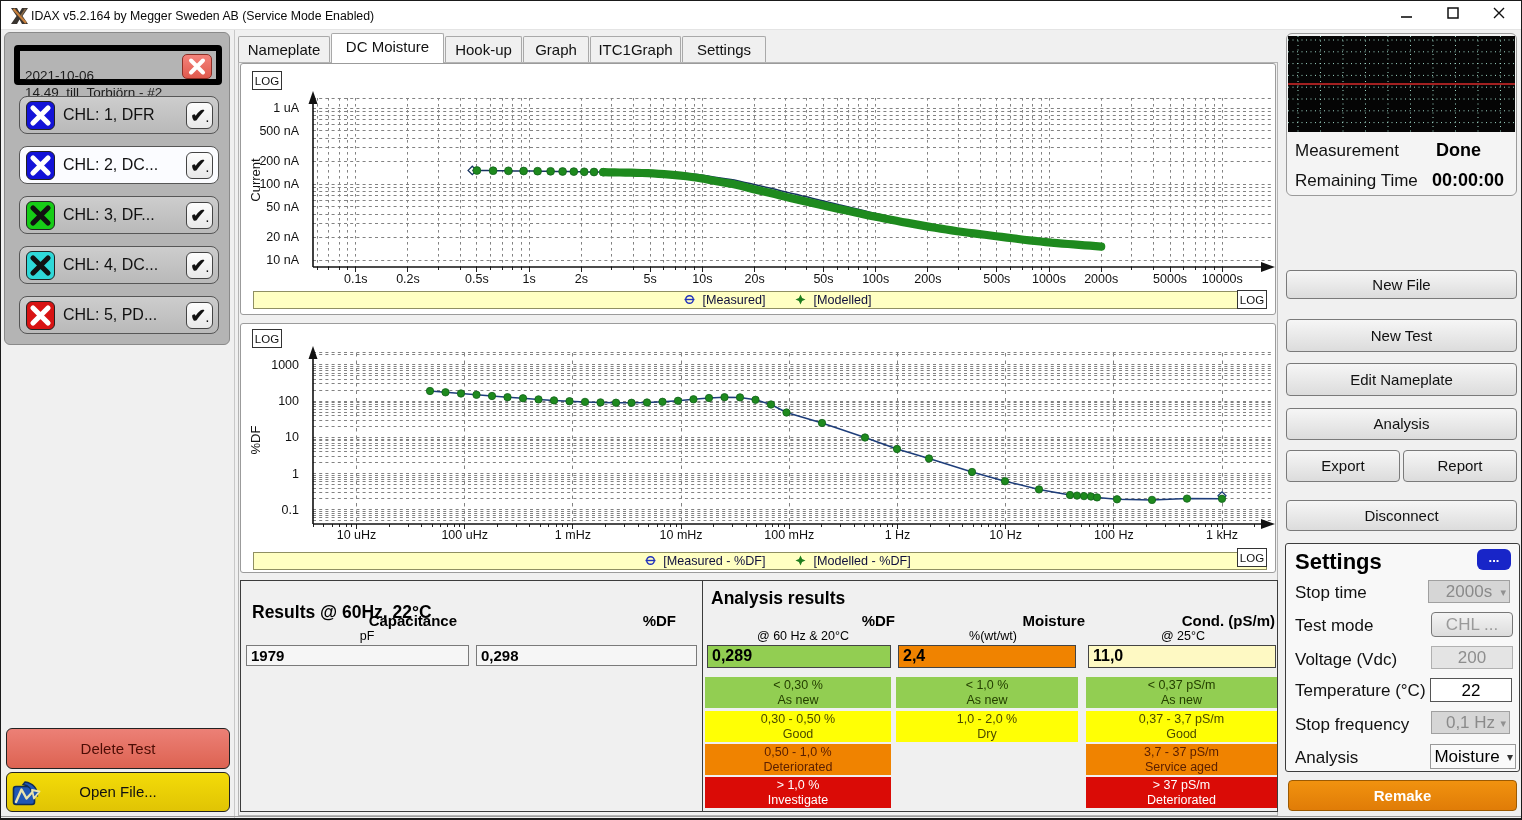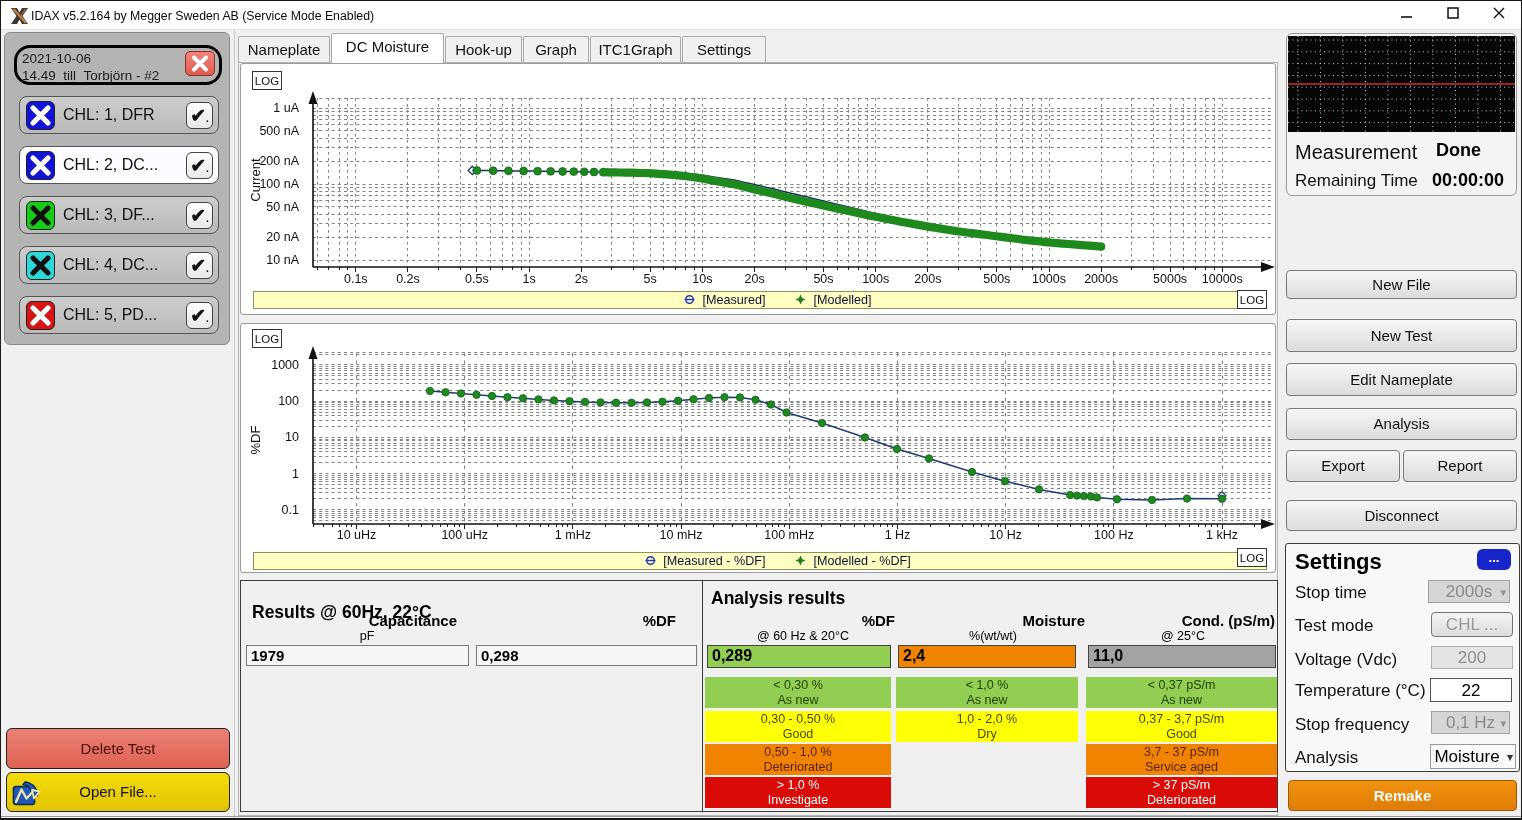--- a/index.html
+++ b/index.html
@@ -1,21 +1,21 @@
 <!DOCTYPE html>
 <html><head><meta charset="utf-8"><style>
 * { margin:0; padding:0; box-sizing:border-box; }
 body { width:1522px; height:820px; font-family:"Liberation Sans", sans-serif; background:#f0f0f0; position:relative; overflow:hidden; }
 .abs { position:absolute; }
 .win-border { position:absolute; inset:0; border:1px solid #1a1a1a; border-bottom:2px solid #1a1a1a; pointer-events:none; z-index:99; }
 .titlebar { position:absolute; left:1px; top:1px; width:1520px; height:29px; background:#ffffff; border-bottom:1px solid #e4e4e4; }
 .title-text { position:absolute; left:30px; top:8px; font-size:12.3px; color:#0a0a0a; }
 
 .chanpanel { position:absolute; left:4px; top:32px; width:226px; height:313px; background:#b4b4b4; border:1px solid #8a8a8a; border-radius:6px; }
-.chanhead { position:absolute; left:9px; top:12px; width:208px; height:40px; border:3px solid #000000; border-radius:16px; font-size:13.5px; color:#1c1c1c; padding:2px 0 0 5px; line-height:17px; }
+.chanhead { position:absolute; left:9px; top:12px; width:208px; height:40px; border:6px solid #000000; border-radius:4px; font-size:13.5px; color:#1c1c1c; padding:16px 0 0 5px; line-height:17px; }
 .xclose { position:absolute; right:4px; top:3px; width:30px; height:25px; background:linear-gradient(#f4837b,#e05a4e); border:1px solid #8c2f26; border-radius:5px; }
 .chl { position:absolute; left:14px; width:200px; height:38px; background:linear-gradient(#cdcdcd,#b9b9b9); border:1px solid #565656; border-radius:8px; }
 .chl.sel { background:#fbfcff; }
 .chlicon { position:absolute; left:6px; top:4px; width:29px; height:29px; border-radius:6px; border:1px solid #222; }
 .chltext { position:absolute; left:43px; top:9px; font-size:16px; color:#111; }
 .chlchk { position:absolute; right:5px; top:5px; width:27px; height:27px; background:linear-gradient(#fdfdfd,#e8e8e8); border:1px solid #444; border-radius:6px; text-align:center; font-size:19px; font-weight:bold; line-height:25px; color:#111; }
 .bigbtn { position:absolute; left:6px; width:224px; height:40px; border:1px solid #222; border-radius:6px; text-align:center; font-size:15px; }
 
 .tab { position:absolute; top:36px; height:26px; background:#f0f0f0; border:1px solid #a9a9a9; border-bottom:none; font-size:15px; color:#111; text-align:center; line-height:25px; border-radius:2px 2px 0 0; }
 .tab.active { top:33px; height:30px; background:#fff; font-size:15px; z-index:5; }
@@ -511,21 +511,21 @@
 <div class="respanel" style="left:702px;top:580px;width:576px;height:232px">
 <div class="rhead" style="left:8px;top:7px">Analysis results</div>
 <div class="colhead" style="left:8px;top:31px;width:184px">%DF</div>
 <div class="colsub" style="left:8px;top:48px;width:184px">@ 60 Hz &amp; 20°C</div>
 <div class="colhead" style="left:198px;top:31px;width:184px">Moisture</div>
 <div class="colsub" style="left:198px;top:48px;width:184px">%(wt/wt)</div>
 <div class="colhead" style="left:388px;top:31px;width:184px">Cond. (pS/m)</div>
 <div class="colsub" style="left:388px;top:48px;width:184px">@ 25°C</div>
 <div class="aval" style="left:4px;top:64px;width:184px;background:#92ce52">0,289</div>
 <div class="aval" style="left:195px;top:64px;width:178px;background:#f08300">2,4</div>
-<div class="aval" style="left:385px;top:64px;width:188px;background:#a3a3a3">11,0</div>
+<div class="aval" style="left:385px;top:64px;width:188px;background:#fef9c3">11,0</div>
 
 <div class="arow" style="left:2px;top:96px;width:186px;background:#92ce52;color:#243f00">&lt; 0,30 %<br>As new</div>
 <div class="arow" style="left:193px;top:96px;width:182px;background:#92ce52;color:#243f00">&lt; 1,0 %<br>As new</div>
 <div class="arow" style="left:383px;top:96px;width:191px;background:#92ce52;color:#243f00">&lt; 0,37 pS/m<br>As new</div>
 <div class="arow" style="left:2px;top:130px;width:186px;background:#ffff05;color:#4c4a00">0,30 - 0,50 %<br>Good</div>
 <div class="arow" style="left:193px;top:130px;width:182px;background:#ffff05;color:#4c4a00">1,0 - 2,0 %<br>Dry</div>
 <div class="arow" style="left:383px;top:130px;width:191px;background:#ffff05;color:#4c4a00">0,37 - 3,7 pS/m<br>Good</div>
 <div class="arow" style="left:2px;top:163px;width:186px;background:#f08300;color:#5c2000">0,50 - 1,0 %<br>Deteriorated</div>
 <div class="arow" style="left:383px;top:163px;width:191px;background:#f08300;color:#5c2000">3,7 - 37 pS/m<br>Service aged</div>
 <div class="arow" style="left:2px;top:196px;width:186px;background:#da0b06;color:#ffffff">&gt; 1,0 %<br>Investigate</div>
@@ -547,21 +547,21 @@
 <line x1="0" y1="4" x2="227" y2="4" stroke="#9fd8c8" stroke-width="1" stroke-dasharray="1 3.5"></line>
 <line x1="0" y1="15.8" x2="227" y2="15.8" stroke="#9fd8c8" stroke-width="1" stroke-dasharray="1 3.5"></line>
 <line x1="0" y1="27.6" x2="227" y2="27.6" stroke="#9fd8c8" stroke-width="1" stroke-dasharray="1 3.5"></line>
 <line x1="0" y1="39.4" x2="227" y2="39.4" stroke="#9fd8c8" stroke-width="1" stroke-dasharray="1 3.5"></line>
 <line x1="0" y1="51.2" x2="227" y2="51.2" stroke="#9fd8c8" stroke-width="1" stroke-dasharray="1 3.5"></line>
 <line x1="0" y1="63" x2="227" y2="63" stroke="#9fd8c8" stroke-width="1" stroke-dasharray="1 3.5"></line>
 <line x1="0" y1="74.8" x2="227" y2="74.8" stroke="#9fd8c8" stroke-width="1" stroke-dasharray="1 3.5"></line>
 <line x1="0" y1="86.6" x2="227" y2="86.6" stroke="#9fd8c8" stroke-width="1" stroke-dasharray="1 3.5"></line>
 <line x1="0" y1="48" x2="227" y2="48" stroke="#a22020" stroke-width="2"></line>
   </svg>
-<div class="abs" style="left:1295px;top:141px;font-size:20px;color:#111">Measurement</div>
+<div class="abs" style="left:1295px;top:141px;font-size:17px;color:#111">Measurement</div>
 <div class="abs" style="left:1436px;top:140px;font-size:18px;font-weight:bold;color:#000">Done</div>
 <div class="abs" style="left:1295px;top:171px;font-size:17px;color:#111">Remaining Time</div>
 <div class="abs" style="left:1432px;top:170px;font-size:18px;font-weight:bold;color:#000">00:00:00</div>
 <div class="sbtn" style="left:1286px;top:270px;width:231px;height:29px;line-height:27px">New File</div>
 <div class="sbtn" style="left:1286px;top:319px;width:231px;height:33px;line-height:31px">New Test</div>
 <div class="sbtn" style="left:1286px;top:363px;width:231px;height:33px;line-height:31px">Edit Nameplate</div>
 <div class="sbtn" style="left:1286px;top:408px;width:231px;height:32px;line-height:30px">Analysis</div>
 <div class="sbtn" style="left:1286px;top:450px;width:114px;height:32px;line-height:30px">Export</div>
 <div class="sbtn" style="left:1403px;top:450px;width:114px;height:32px;line-height:30px">Report</div>
 <div class="sbtn" style="left:1286px;top:500px;width:231px;height:31px;line-height:29px">Disconnect</div>

